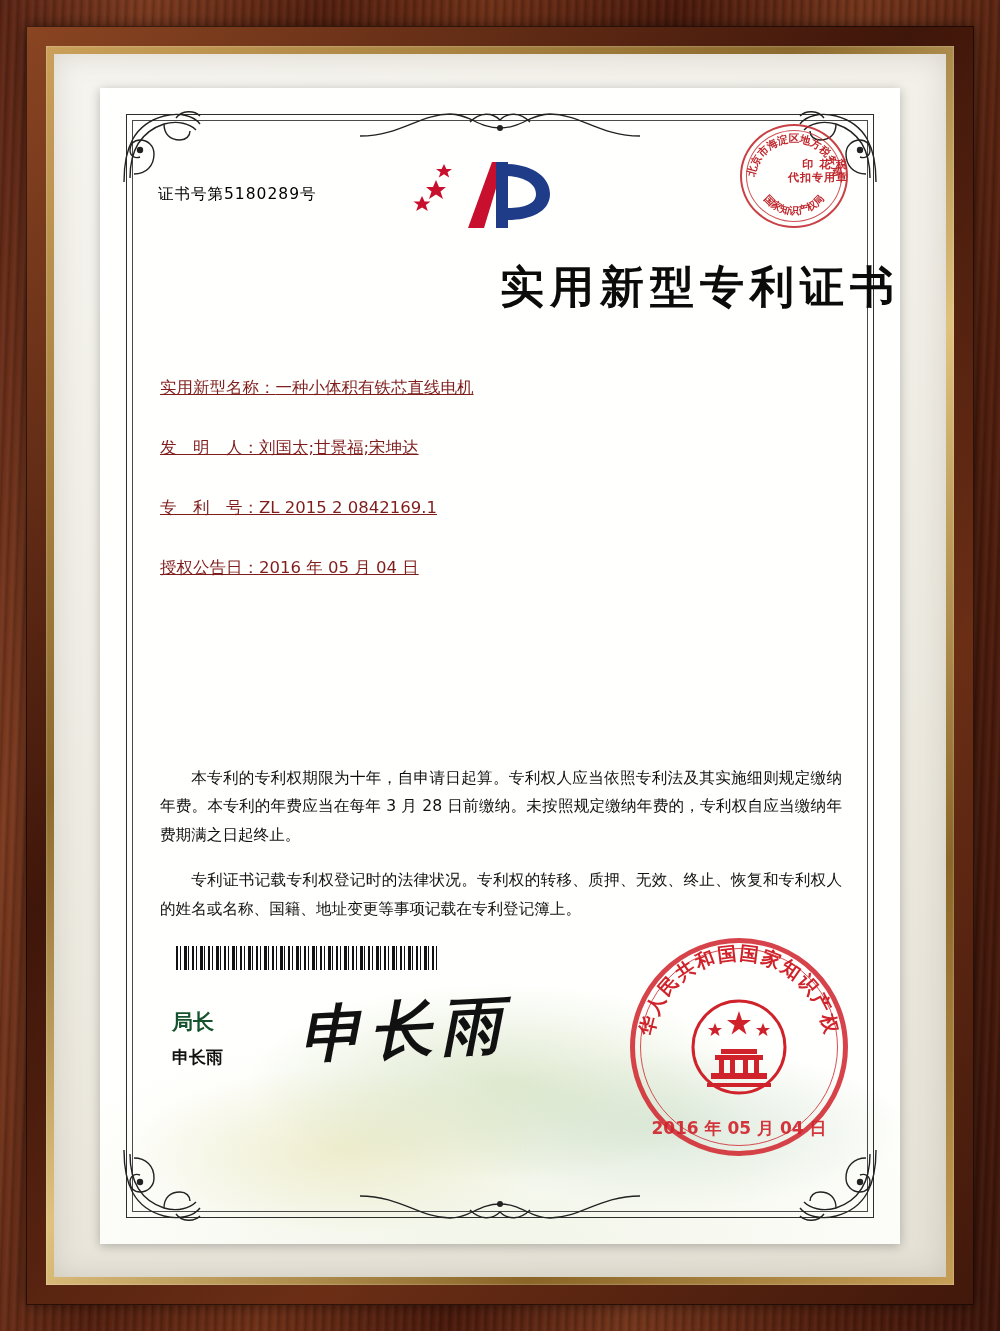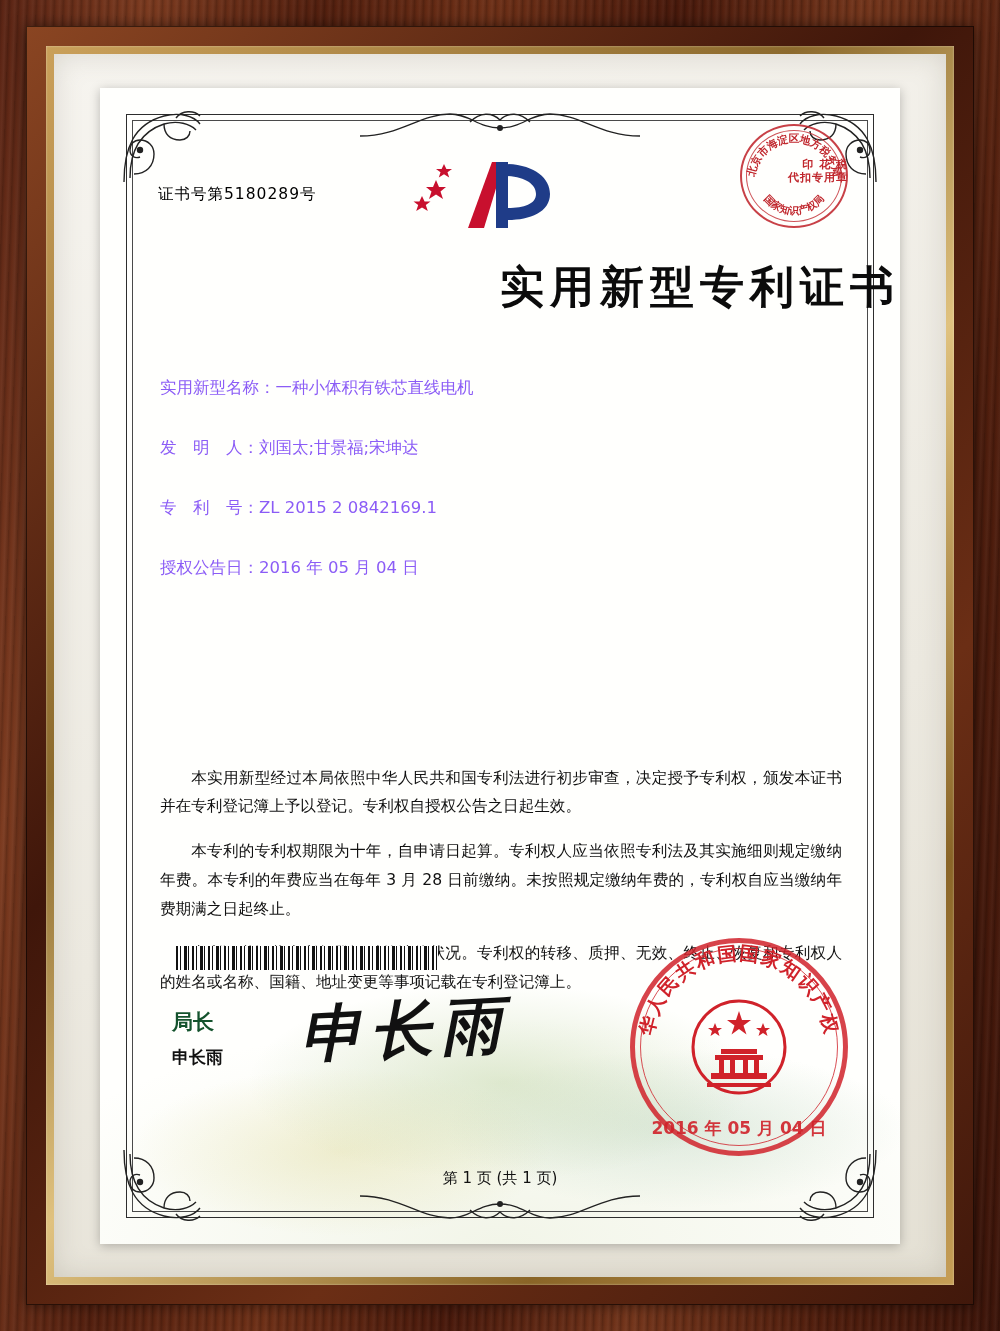--- a/index.html
+++ b/index.html
@@ -98,22 +98,23 @@
     position:absolute;left:0;top:0;width:108px;height:104px;
     color:#c0272d;font-size:10.5px;font-weight:bold;
   }
   .title{
     position:absolute;left:16px;right:0;top:170px;text-align:right;
     font-size:44px;font-weight:bold;color:#0b0b0b;letter-spacing:6px;
     font-family:"DejaVu Sans","Liberation Sans",sans-serif;
   }
   .fields{position:absolute;left:60px;top:288px;right:50px;}
   .field{
-    font-size:16.5px;color:#8b5cf6;margin-bottom:37px;line-height:1.4;
-    font-family:"DejaVu Sans","Liberation Sans",sans-serif;
+    font-size:16.5px;color:#7f1d1d;margin-bottom:37px;line-height:1.4;
+    font-family:"DejaVu Sans","Liberation Sans",sans-serif;
+    text-decoration:underline;
   }
   .field .lbl{letter-spacing:0px;}
   .paras{position:absolute;left:60px;right:58px;top:660px;}
   .para{
     font-size:15.6px;color:#111;line-height:1.85;margin-bottom:2px;text-indent:2em;
     text-align:justify;
     font-family:"DejaVu Sans","Liberation Sans",sans-serif;
   }
   .barcode{
     position:absolute;left:76px;top:858px;width:262px;height:24px;
@@ -278,21 +279,20 @@
         </div>
         <div class="field">
           <span class="lbl">专　利　号：</span><span>ZL 2015 2 0842169.1</span>
         </div>
         <div class="field">
           <span class="lbl">授权公告日：</span><span>2016 年 05 月 04 日</span>
         </div>
       </div>
 
       <div class="paras">
-        <p class="para">本实用新型经过本局依照中华人民共和国专利法进行初步审查，决定授予专利权，颁发本证书并在专利登记簿上予以登记。专利权自授权公告之日起生效。</p>
         <p class="para">本专利的专利权期限为十年，自申请日起算。专利权人应当依照专利法及其实施细则规定缴纳年费。本专利的年费应当在每年 3 月 28 日前缴纳。未按照规定缴纳年费的，专利权自应当缴纳年费期满之日起终止。</p>
         <p class="para">专利证书记载专利权登记时的法律状况。专利权的转移、质押、无效、终止、恢复和专利权人的姓名或名称、国籍、地址变更等事项记载在专利登记簿上。</p>
       </div>
 
       <div class="barcode"></div>
 
       <div class="sig-block">
         <div class="sig-role">局长</div>
         <div class="sig-name">申长雨</div>
       </div>
@@ -322,16 +322,15 @@
             <rect x="45" y="67" width="5" height="13"></rect>
             <rect x="58" y="67" width="5" height="13"></rect>
             <rect x="69" y="67" width="5" height="13"></rect>
             <rect x="36" y="56" width="36" height="5"></rect>
             <path d="M22 90 h64 v4 h-64 z"></path>
           </g>
         </svg>
         <div class="seal-date">2016 年 05 月 04 日</div>
       </div>
 
-      <div class="page-no">第 1 页 (共 1 页)</div>
     </div>
   </div>
 </div>
 
 </body></html>

